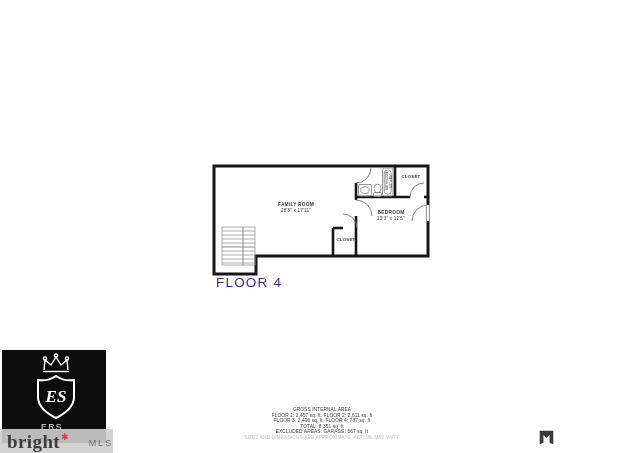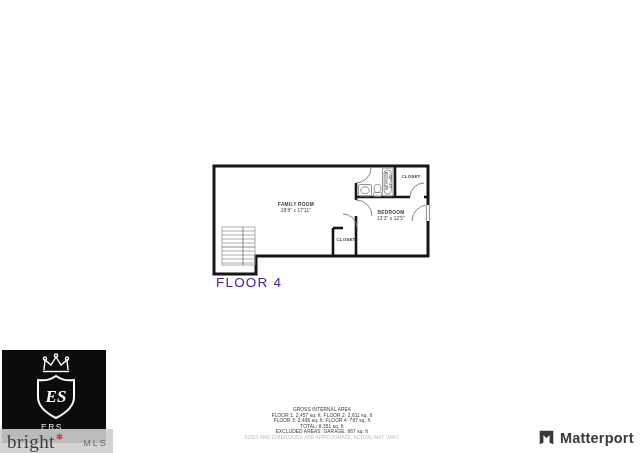--- a/index.html
+++ b/index.html
@@ -43,21 +43,21 @@
     font-family:Liberation Sans, sans-serif;font-size:8.5px;letter-spacing:1.5px;
     color:#e9e9e9;
   }
   
   .watermark{
     position:absolute;left:0;top:429px;width:113px;height:24px;
     background:rgba(206,206,206,.9);z-index:2;
     display:flex;align-items:center;
   }
   .wm-word{
-    font-family:"Liberation Serif", serif;font-weight:normal;
+    font-family:"Liberation Serif", serif;font-weight:bold;
     font-size:19px;color:#3d3d3d;margin-left:7px;letter-spacing:.4px;line-height:1;
   }
   .wm-star{font-size:9px;color:#cf4040;margin-left:1px;margin-top:-8px;}
   .wm-suffix{
     font-size:9px;color:#6d6d6d;letter-spacing:2px;margin-left:20px;margin-top:4px;
   }
   
   .matterport{
     position:absolute;left:538px;top:429px;display:flex;align-items:center;gap:5px;z-index:1;
   }
@@ -191,16 +191,15 @@
   <div class="watermark">
     <span class="wm-word">bright</span>
     <span class="wm-star">✱</span>
     <span class="wm-suffix">MLS</span>
   </div>
 
   <div class="matterport">
     <svg width="17" height="17" viewBox="0 0 20 20">
       <path d="M2 2 L18 2 L18 18 L13.6 16.3 L13.6 7.2 L10 10.8 L6.4 7.2 L6.4 16.3 L2 18 Z" fill="#3a3a3a"></path>
     </svg>
-    <span class="mp-label">Matterport</span>
   </div>
 
 </div>
 
 </body></html>

